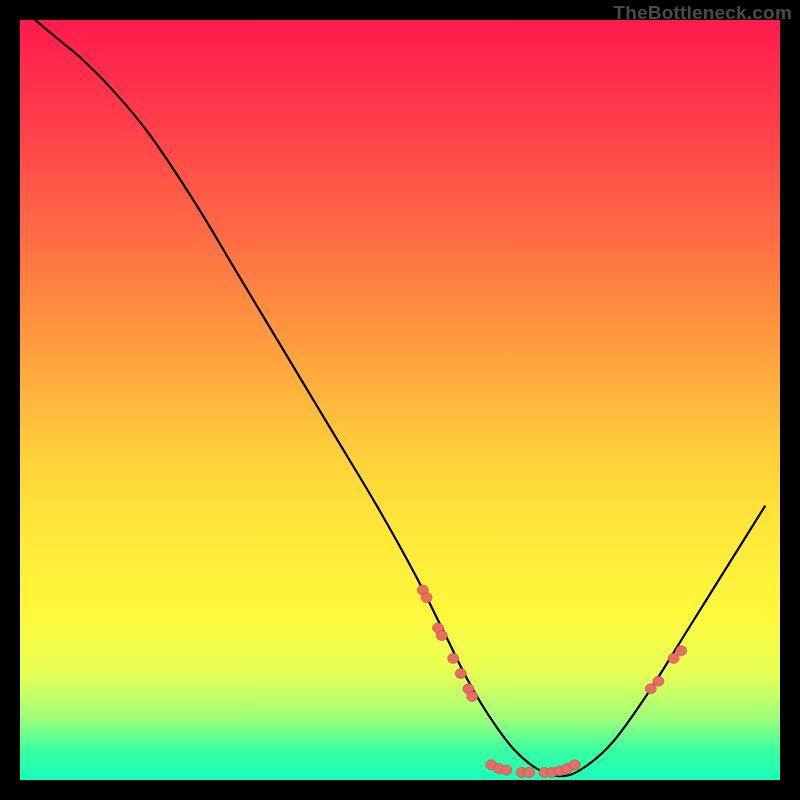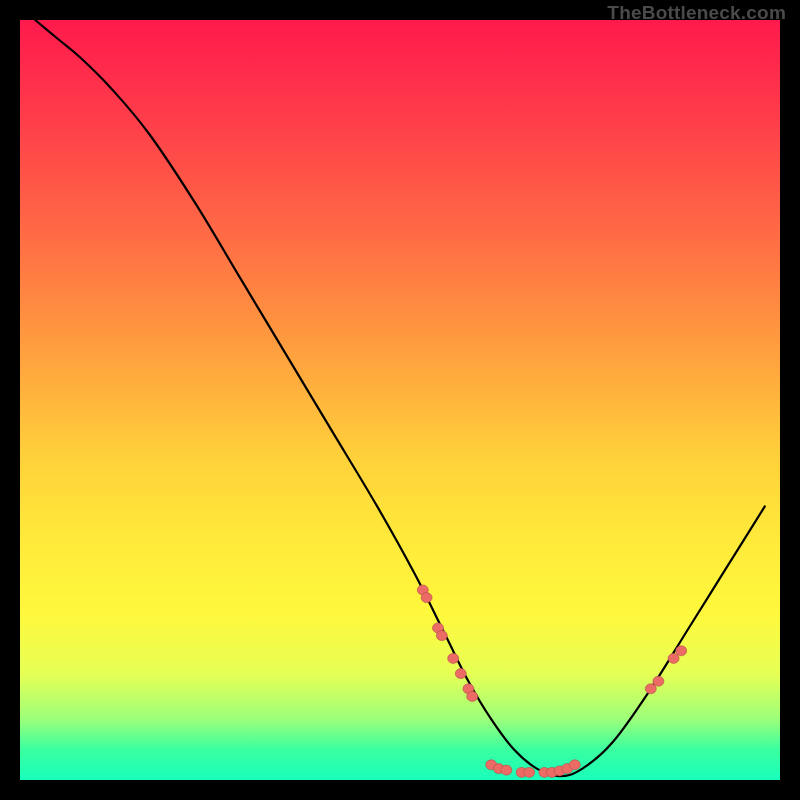--- a/index.html
+++ b/index.html
@@ -35,21 +35,21 @@
       #fff83c 78%,
       #e6ff55 86%,
       #9cff7a 92%,
       #3affa0 96%,
       #18ffbc 100%
     );
   }
   .brand {
     position: absolute;
     top: 2px;
-    right: 14px;
+    right: 8px;
     color: #4a4a4a;
     font-size: 19px;
     font-weight: bold;
     letter-spacing: 0.2px;
     z-index: 10;
   }
   svg.curve-layer {
     position: absolute;
     left: 0;
     top: 0;

